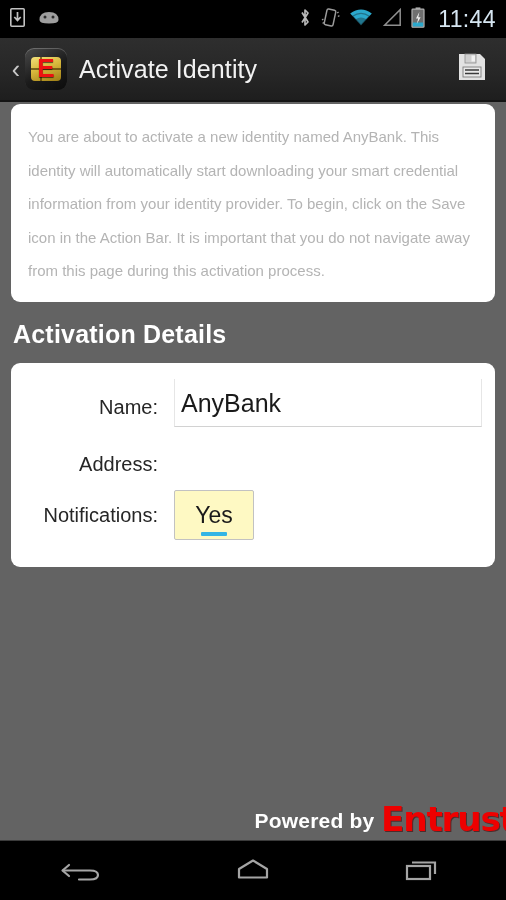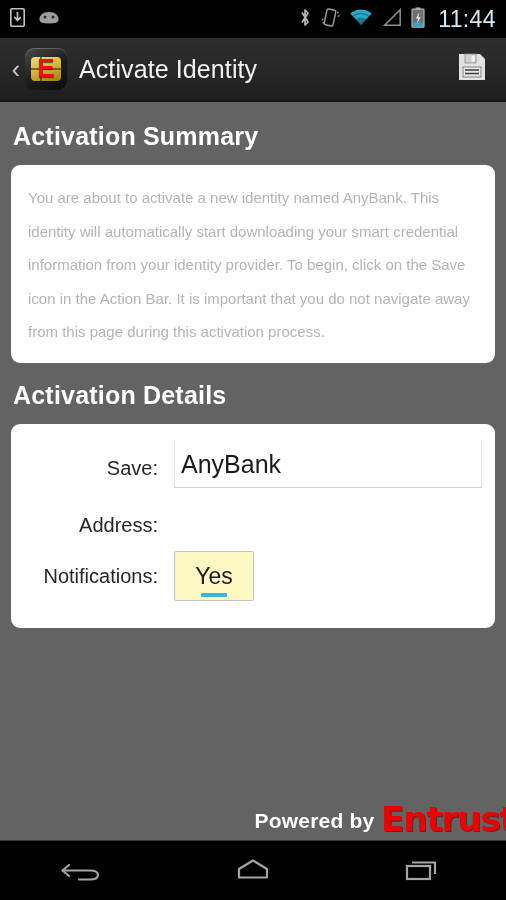--- a/index.html
+++ b/index.html
@@ -337,32 +337,31 @@
           <rect x="14.5" y="3.5" width="3.5" height="6" fill="#f2f2f2"></rect>
           <rect x="6" y="15" width="18" height="10" fill="#e8e8e8" stroke="#7d7d7d" stroke-width="0.9"></rect>
           <path d="M8 18 L22 18 M8 21.5 L22 21.5" stroke="#3a3a3a" stroke-width="1.7"></path>
         </svg>
       </span>
     </div>
   </div>
 
   <div id="content">
 
-    <div class="section-heading">Activation Summary</div>
 
     <div class="card" id="summary-card">
       <div id="summary-text">You are about to activate a new identity named AnyBank. This identity will automatically start downloading your smart credential information from your identity provider. To begin, click on the Save icon in the Action Bar. It is important that you do not navigate away from this page during this activation process.</div>
     </div>
 
     <div class="section-heading">Activation Details</div>
 
     <div class="card" id="details-card">
 
       <div class="field-row">
-        <div class="field-label">Save:</div>
+        <div class="field-label">Name:</div>
         <input class="field-input" type="text" value="AnyBank" style="">
       </div>
 
       <div class="field-row">
         <div class="field-label">Address:</div>
       </div>
 
       <div class="field-row">
         <div class="field-label">Notifications:</div>
         <div class="spinner-wrap">

